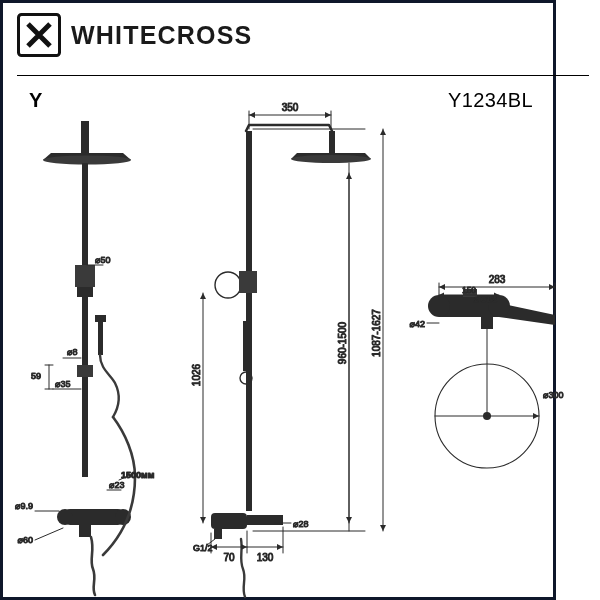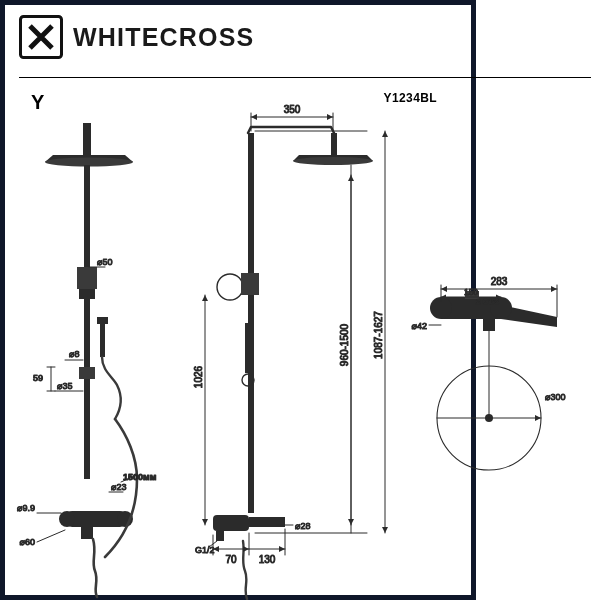--- a/index.html
+++ b/index.html
@@ -9,24 +9,24 @@
   }
   body {
     width: 600px;
     height: 600px;
     font-family: "Liberation Sans", sans-serif;
     color: #000000;
     overflow: hidden;
   }
   #sheet {
     position: relative;
-    width: 476px;
+    width: 556px;
     height: 600px;
     box-sizing: border-box;
-    border: 5px solid #0f172a;
+    border: 3px solid #0f172a;
     background: #ffffff;
   }
   
   .brand {
     position: absolute;
     left: 14px;
     top: 10px;
     display: flex;
     align-items: center;
     gap: 10px;
@@ -52,24 +52,24 @@
   }
   .model-letter {
     position: absolute;
     left: 26px;
     top: 86px;
     font-size: 20px;
     font-weight: bold;
   }
   .model-code {
     position: absolute;
-    right: 34px;
+    right: 20px;
     top: 86px;
-    font-size: 12px;
-    font-weight: bold;
+    font-size: 20px;
+    font-weight: normal;
     letter-spacing: 0.4px;
   }
   
   .drawing {
     position: absolute;
     left: 0;
     top: 0;
     width: 600px;
     height: 600px;
   }

